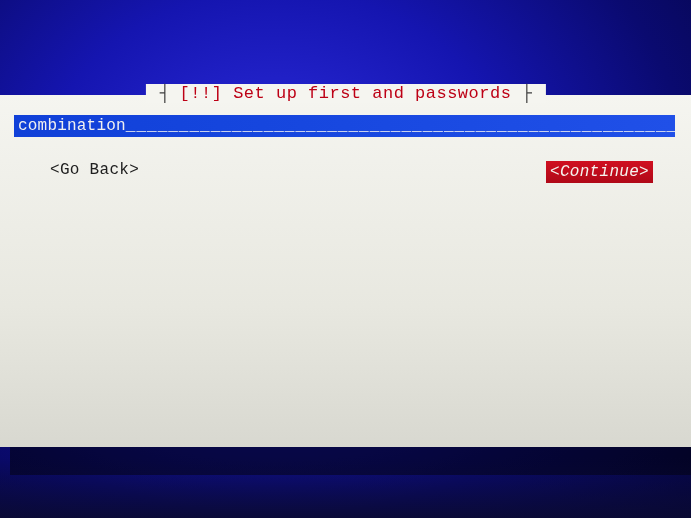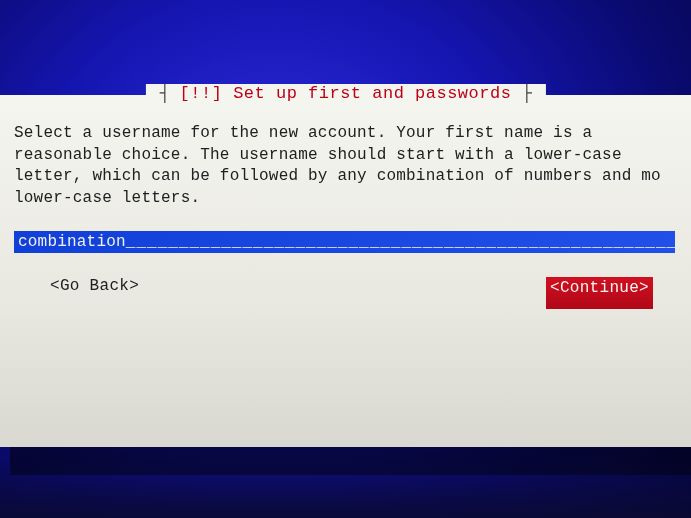--- a/index.html
+++ b/index.html
@@ -116,22 +116,23 @@
       color: #202020;
       letter-spacing: 0.3px;
     }
     
     .btn-continue {
       background: linear-gradient(to bottom, #d01020 0%, #b00818 100%);
       color: #f5f5f0;
       padding: 0 4px;
       letter-spacing: 0.3px;
       line-height: 22px;
-      height: 32px;
+      height: 22px;
       display: inline-block;
+      font-style: italic;
     }
     
     .desktop-area {
       position: absolute;
       bottom: 0;
       left: 0;
       right: 0;
       height: 60px;
       background: linear-gradient(to top, rgba(10,10,50,0.9) 0%, transparent 100%);
     }
@@ -142,24 +143,20 @@
 <div class="shadow-box"></div>
 
 <div class="dialog">
 
   <div class="title-bracket">
     <span class="title-pipe">┤</span>
     <span class="title-text">[!!] Set up first and passwords</span>
     <span class="title-pipe">├</span>
   </div>
 
-  <div class="body-text">Select a username for the new account. Your first name is a
-reasonable choice. The username should start with a lower-case
-letter, which can be followed by any combination of numbers and mo
-lower-case letters.</div>
 
 
   <div class="input-line">
     <span class="input-text">combination</span><span class="input-underline">___________________________________________________________________________</span>
   </div>
 
   <div class="button-row">
     <span class="btn-back">&lt;Go Back&gt;</span>
     <span class="btn-continue">&lt;Continue&gt;</span>
   </div>

